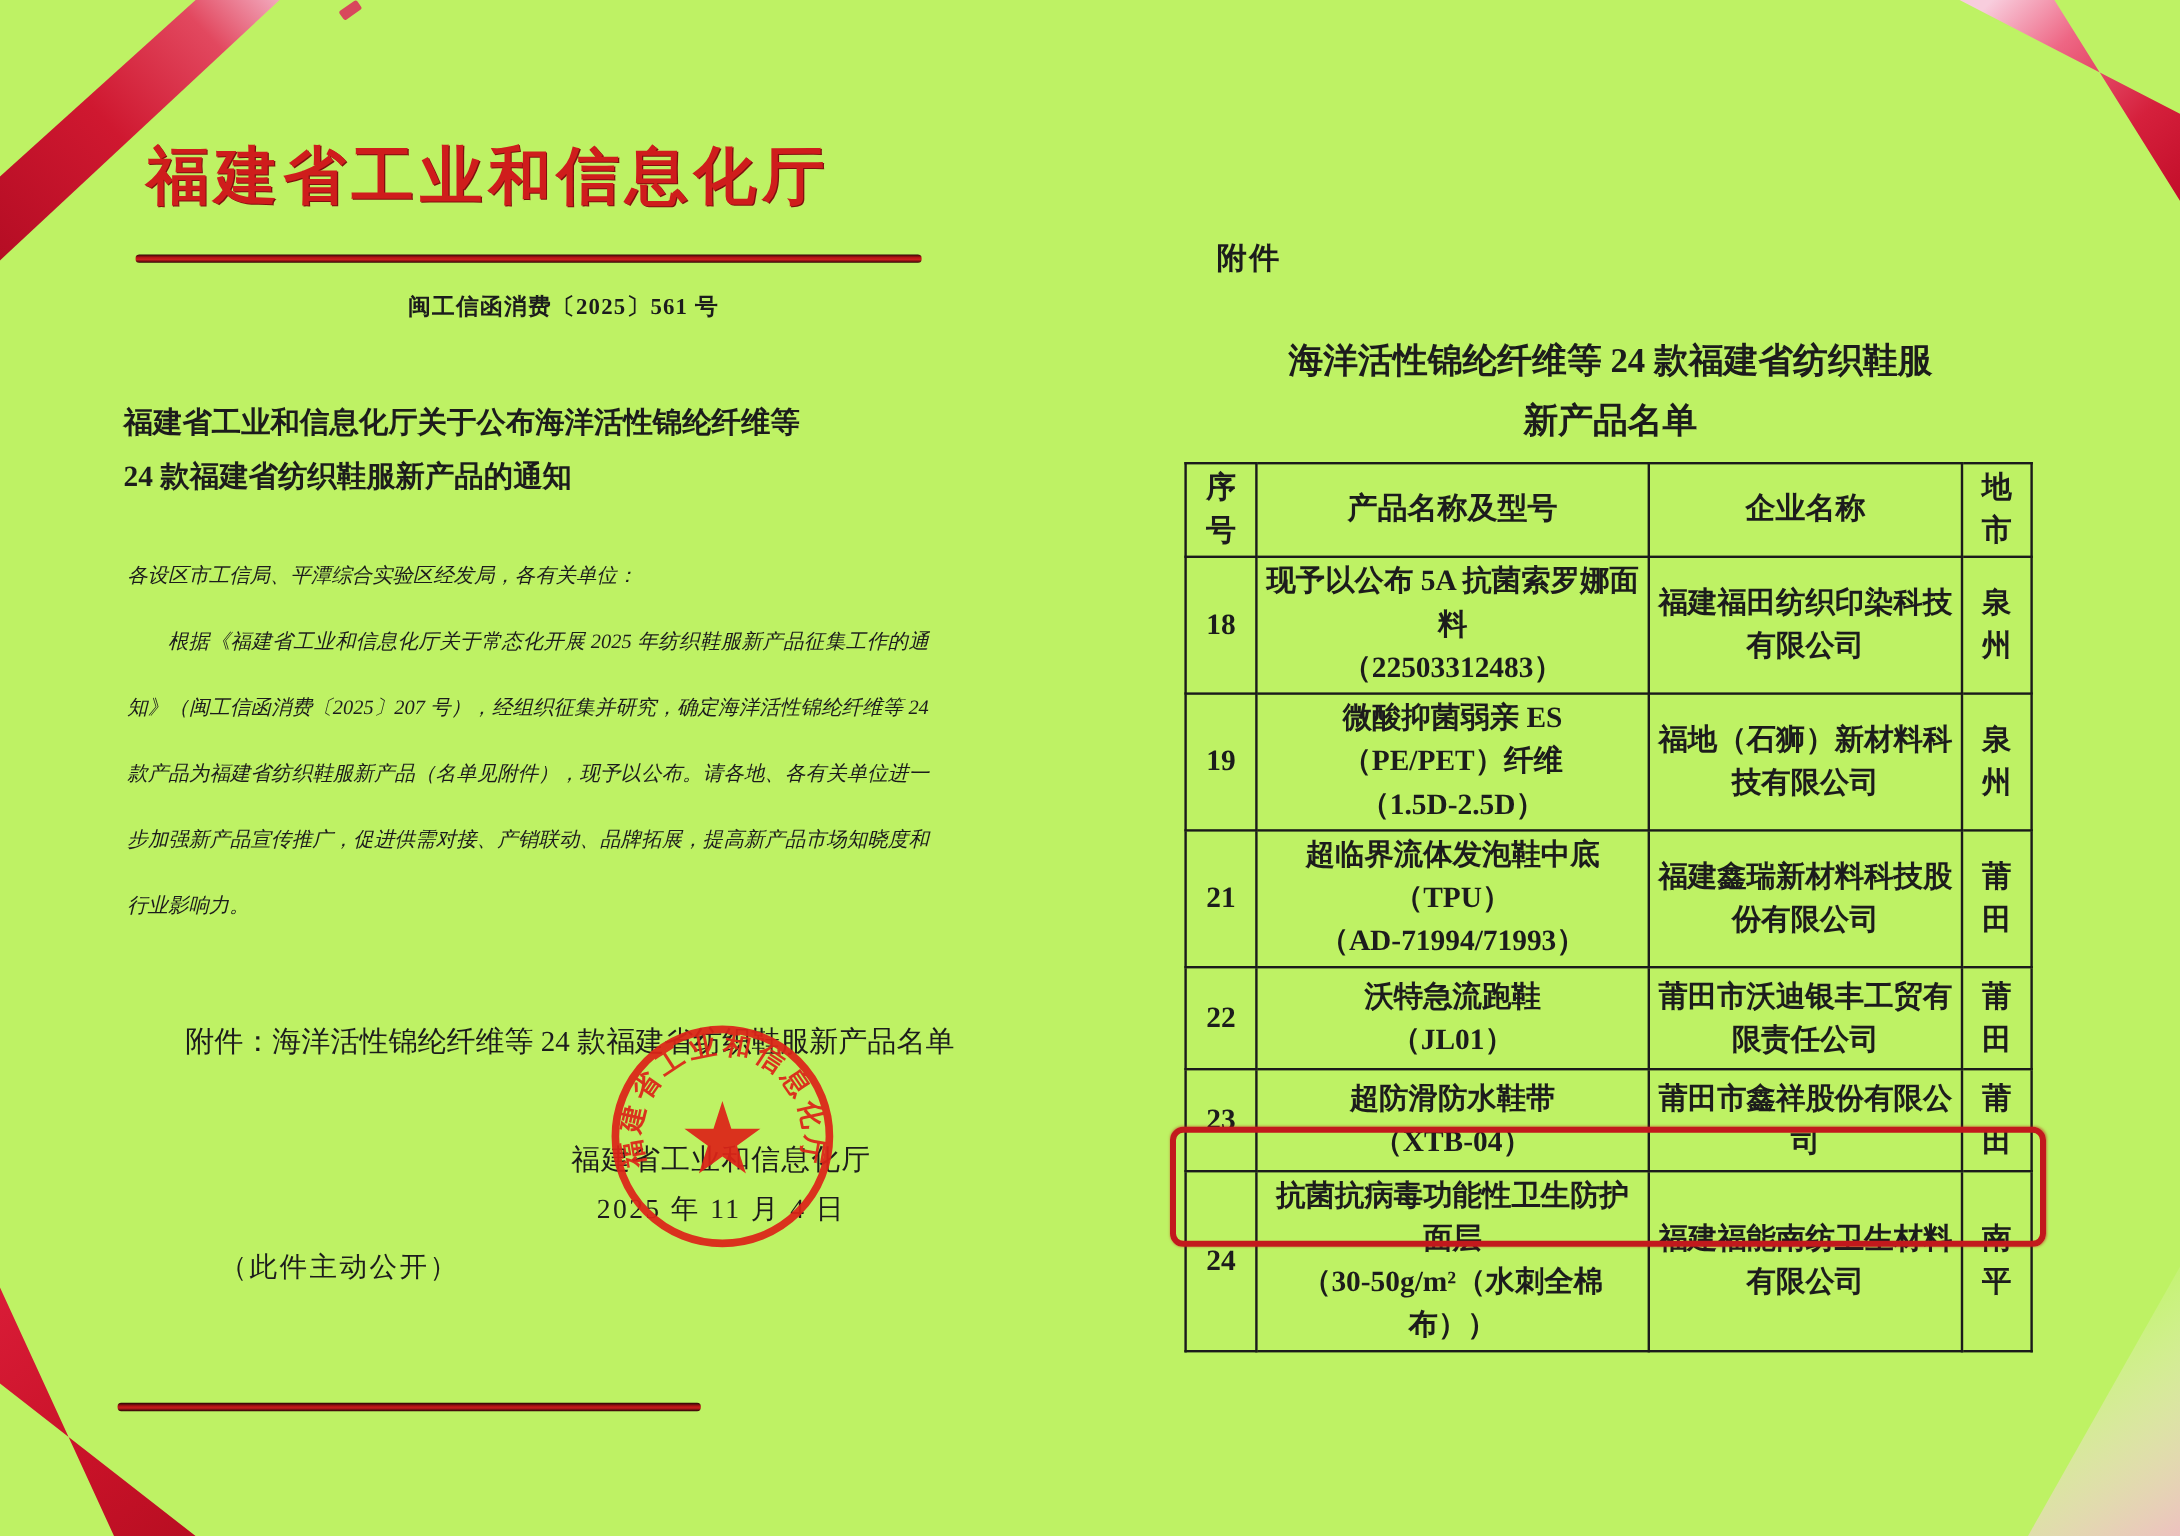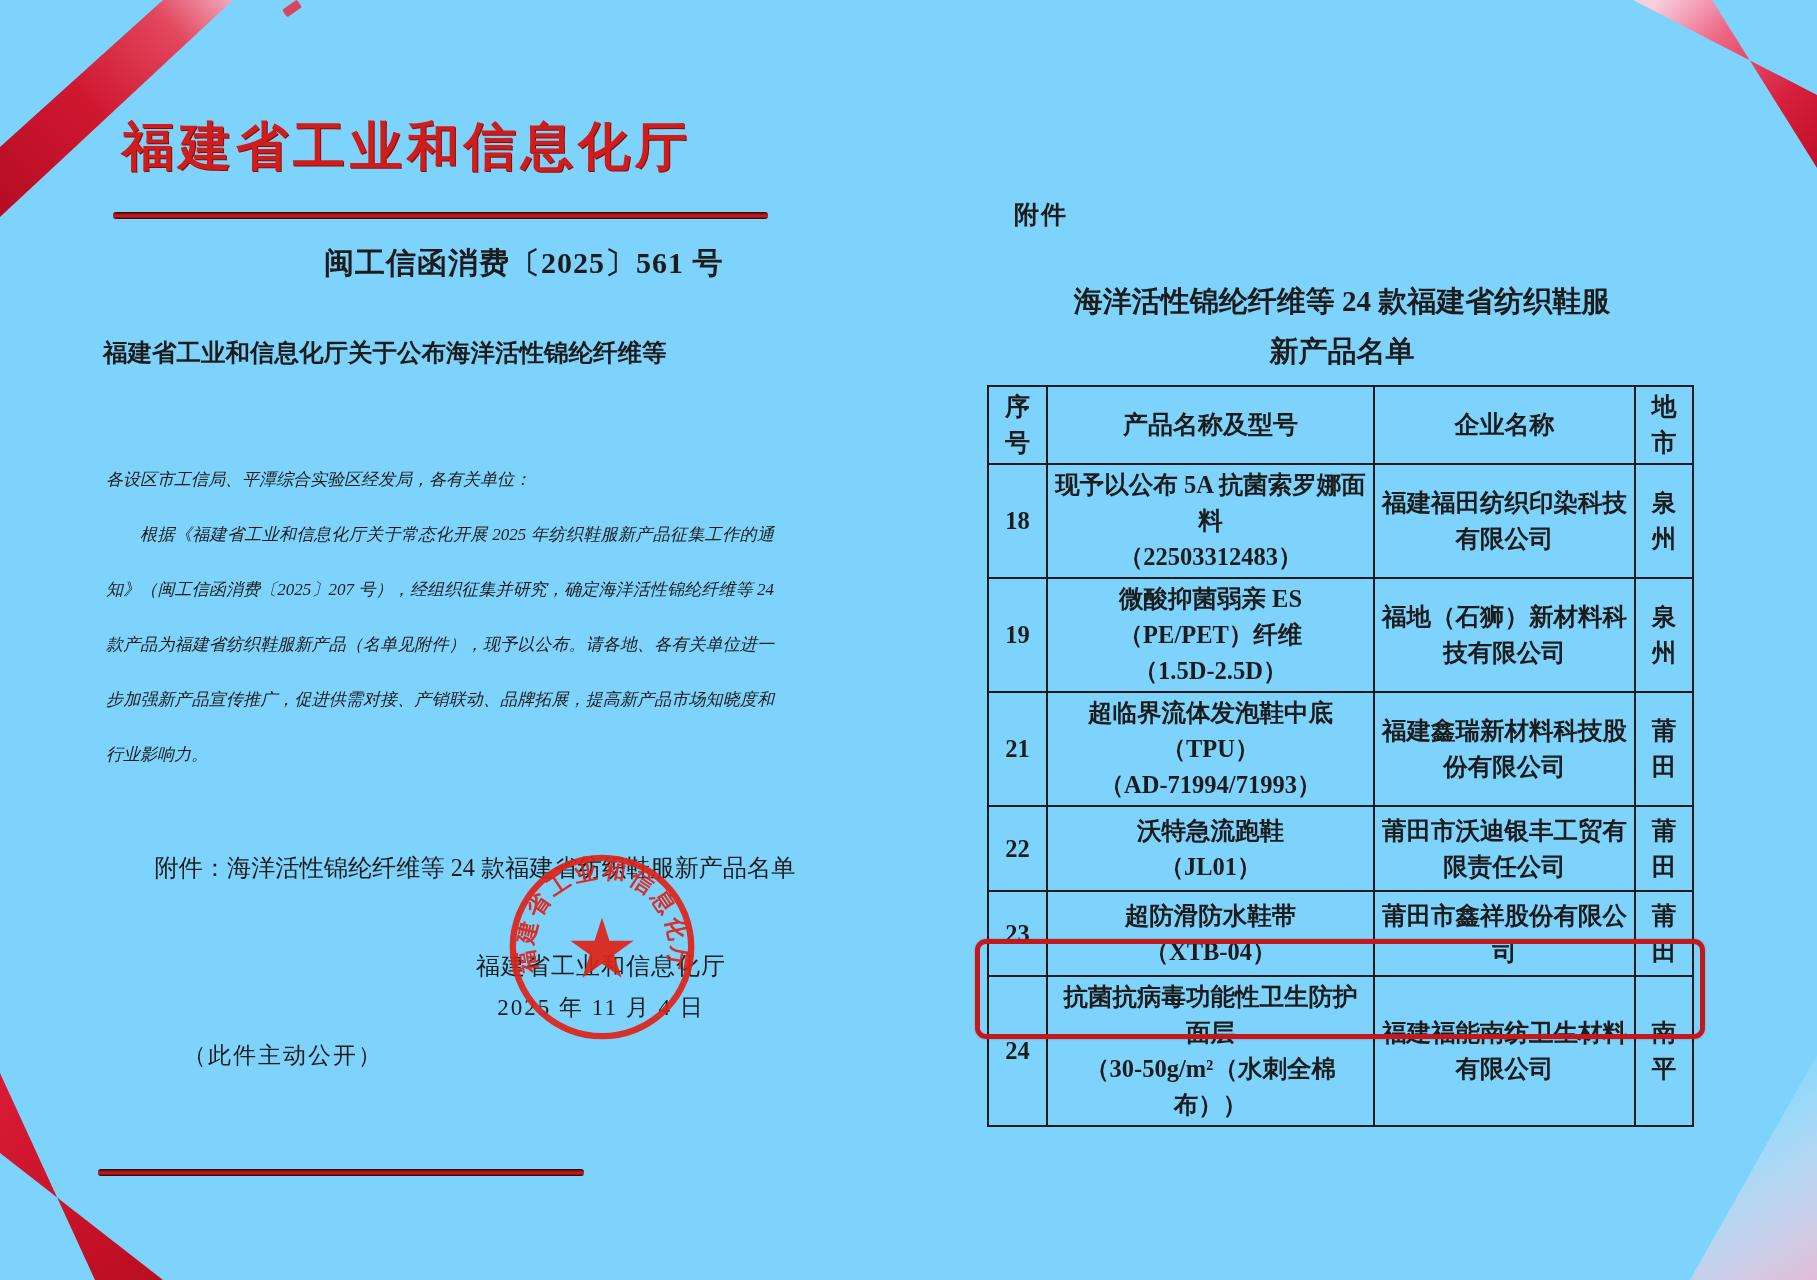--- a/index.html
+++ b/index.html
@@ -1,40 +1,40 @@
 <!DOCTYPE html>
 <html><head>
 <meta charset="utf-8">
 <style>
   html,body{margin:0;padding:0;background:#e8e8e8;}
   .canvas{
     position:relative;
     width:1817px;height:1280px;
-    background:#7dd3fc;
+    background:#bef264;
     overflow:hidden;
     font-family:"Liberation Serif","DejaVu Serif",serif;
     color:#1c1c1c;
   }
   
   .ribbons{position:absolute;inset:0;width:1817px;height:1280px;pointer-events:none;}
   
   .agency-header{
     position:absolute;left:122px;top:112px;width:655px;
     font-size:52px;font-weight:bold;color:#cf1d1c;
     letter-spacing:5px;white-space:nowrap;
     text-shadow:1px 1px 0 #7e0f0f;
   }
   .header-rule{
     position:absolute;left:113px;top:212px;width:655px;height:7px;
     background:linear-gradient(180deg,#2a0606 0%,#b81414 38%,#cc1d1d 62%,#2a0606 100%);
     border-radius:3px;
   }
   .doc-number{
-    position:absolute;left:324px;top:243px;width:352px;
-    font-size:30px;font-weight:bold;letter-spacing:1px;white-space:nowrap;
+    position:absolute;left:340px;top:243px;width:352px;
+    font-size:19px;font-weight:bold;letter-spacing:1px;white-space:nowrap;
   }
   .doc-title{
     position:absolute;left:103px;top:330px;width:664px;
     text-align:left;font-weight:bold;font-size:24.5px;line-height:45px;
     font-family:"Liberation Serif","DejaVu Serif",serif;
   }
   .body-block{
     position:absolute;left:106px;top:452px;width:668px;
     font-size:17px;line-height:55px;text-align:justify;font-style:italic;
   }
@@ -138,20 +138,21 @@
   <div>
 
     <div class="agency-header">福建省工业和信息化厅</div>
 
     <div class="header-rule"></div>
 
     <div class="doc-number">闽工信函消费〔2025〕561 号</div>
 
     <div class="doc-title">
       <div>福建省工业和信息化厅关于公布海洋活性锦纶纤维等</div>
+      <div>24 款福建省纺织鞋服新产品的通知</div>
     </div>
 
     <div class="body-block">
       <div>各设区市工信局、平潭综合实验区经发局，各有关单位：</div>
       <p>根据《福建省工业和信息化厅关于常态化开展 2025 年纺织鞋服新产品征集工作的通知》（闽工信函消费〔2025〕207 号），经组织征集并研究，确定海洋活性锦纶纤维等 24 款产品为福建省纺织鞋服新产品（名单见附件），现予以公布。请各地、各有关单位进一步加强新产品宣传推广，促进供需对接、产销联动、品牌拓展，提高新产品市场知晓度和行业影响力。</p>
     </div>
 
     <div class="attachment-ref">附件：海洋活性锦纶纤维等 24 款福建省纺织鞋服新产品名单</div>
 
     <div class="signature-agency">福建省工业和信息化厅</div>

